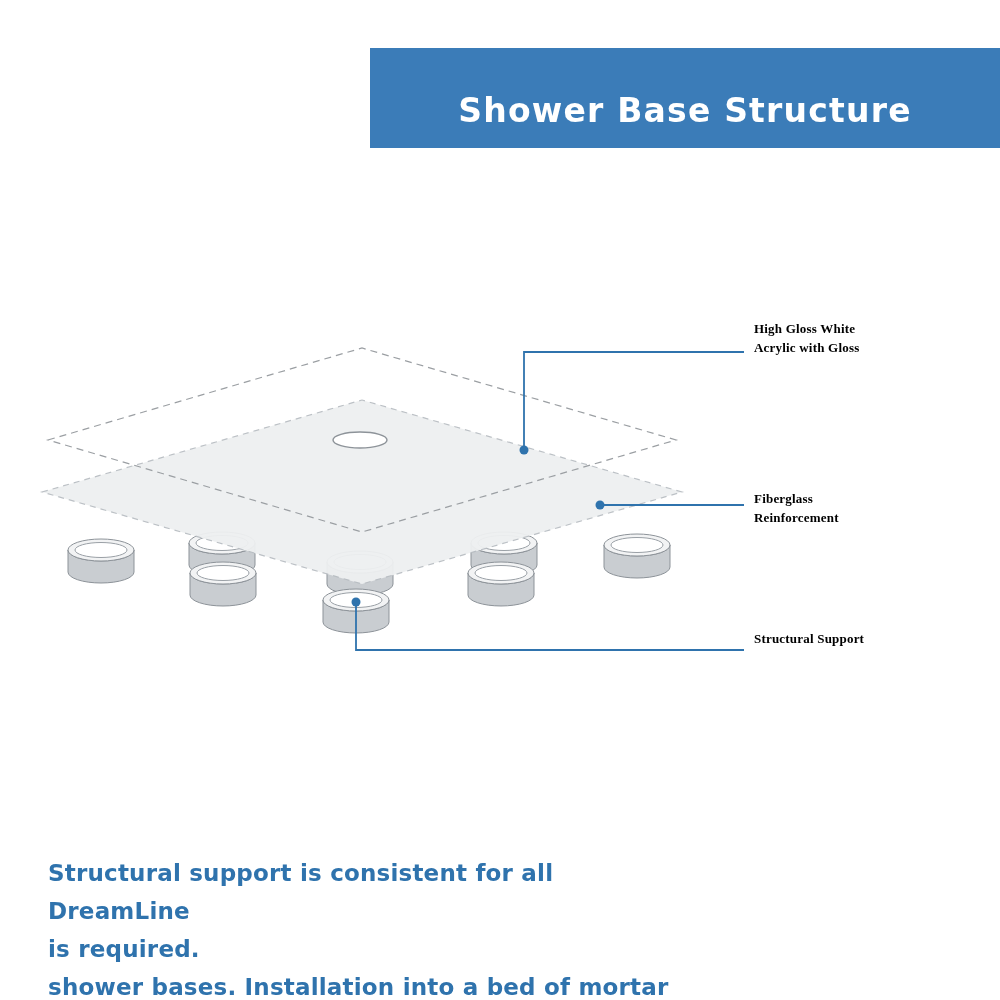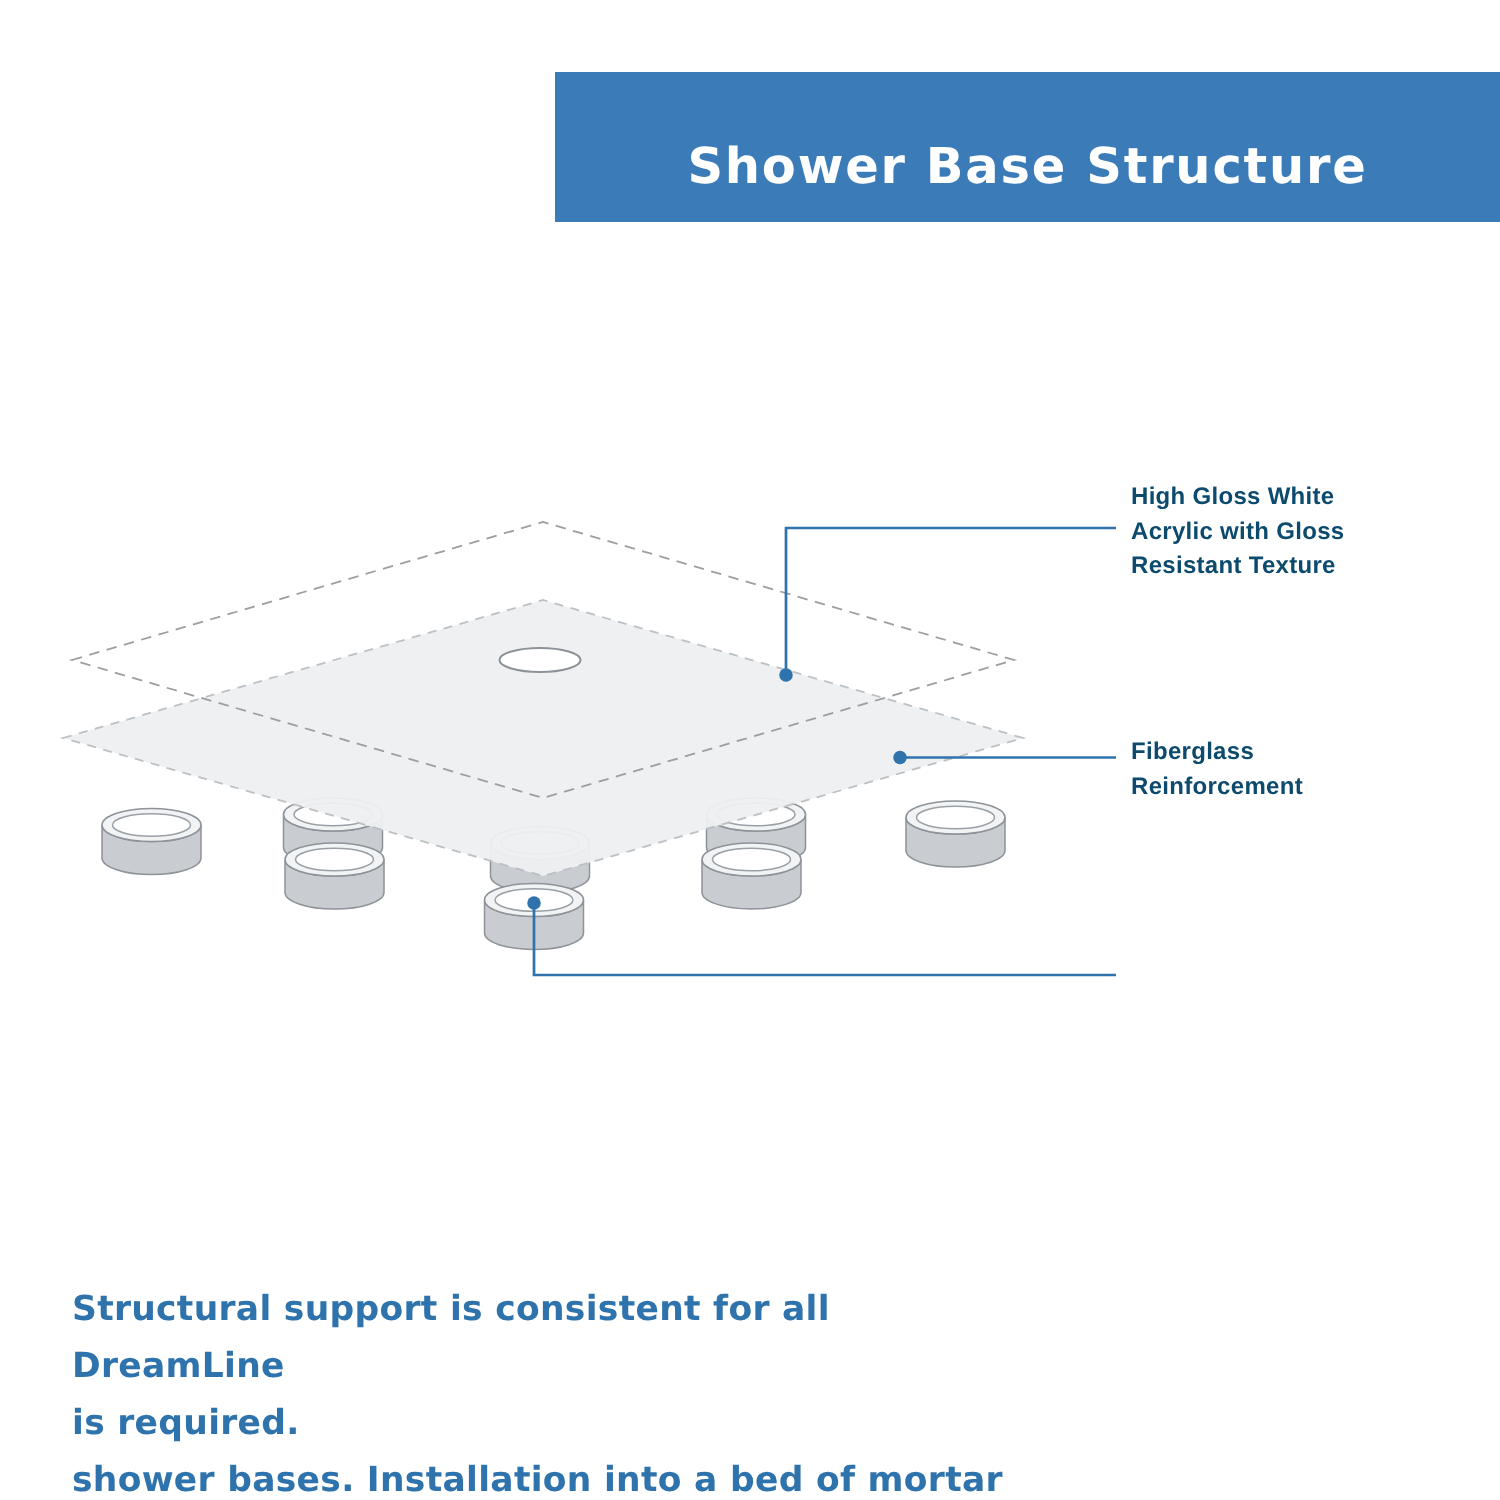--- a/index.html
+++ b/index.html
@@ -44,26 +44,26 @@
     font-size: 33px;
     font-weight: bold;
     letter-spacing: 1.2px;
     font-family: "DejaVu Sans", sans-serif;
     white-space: nowrap;
   }
 
   
   .callout {
     position: absolute;
-    color: #0c4a6e;
-    font-size: 16px;
+    color: #000000;
+    font-size: 13px;
     font-weight: bold;
     line-height: 1.45;
     letter-spacing: 0.2px;
-    font-family: Liberation Sans, sans-serif;
+    font-family: Liberation Serif, serif;
   }
   #callout-acrylic { left: 754px; top: 320px; width: 220px; }
   #callout-fiberglass { left: 754px; top: 490px; width: 220px; }
   #callout-support { left: 754px; top: 630px; width: 230px; }
 
   
   .footer-note {
     position: absolute;
     left: 48px;
     top: 855px;
@@ -153,28 +153,28 @@
     <circle cx="600" cy="505" r="4.5" fill="#2f73ad" stroke="none"></circle>
 
     <path d="M356,602 L356,650 L744,650"></path>
     <circle cx="356" cy="602" r="4.5" fill="#2f73ad" stroke="none"></circle>
   </g>
 </svg>
 
 <div class="callout" id="callout-acrylic">
   <div>High Gloss White</div>
   <div>Acrylic with Gloss</div>
-  <div>Resistant Texture</div>
 </div>
 
 <div class="callout" id="callout-fiberglass">
   <div>Fiberglass</div>
   <div>Reinforcement</div>
 </div>
 
 <div class="callout" id="callout-support">
+  <div>Structural Support</div>
 </div>
 
 <div class="footer-note">
   <div>Structural support is consistent for all DreamLine</div>
   <div>is required.</div>
   <div>shower bases. Installation into a bed of mortar</div>
 </div>
 
 </body></html>

